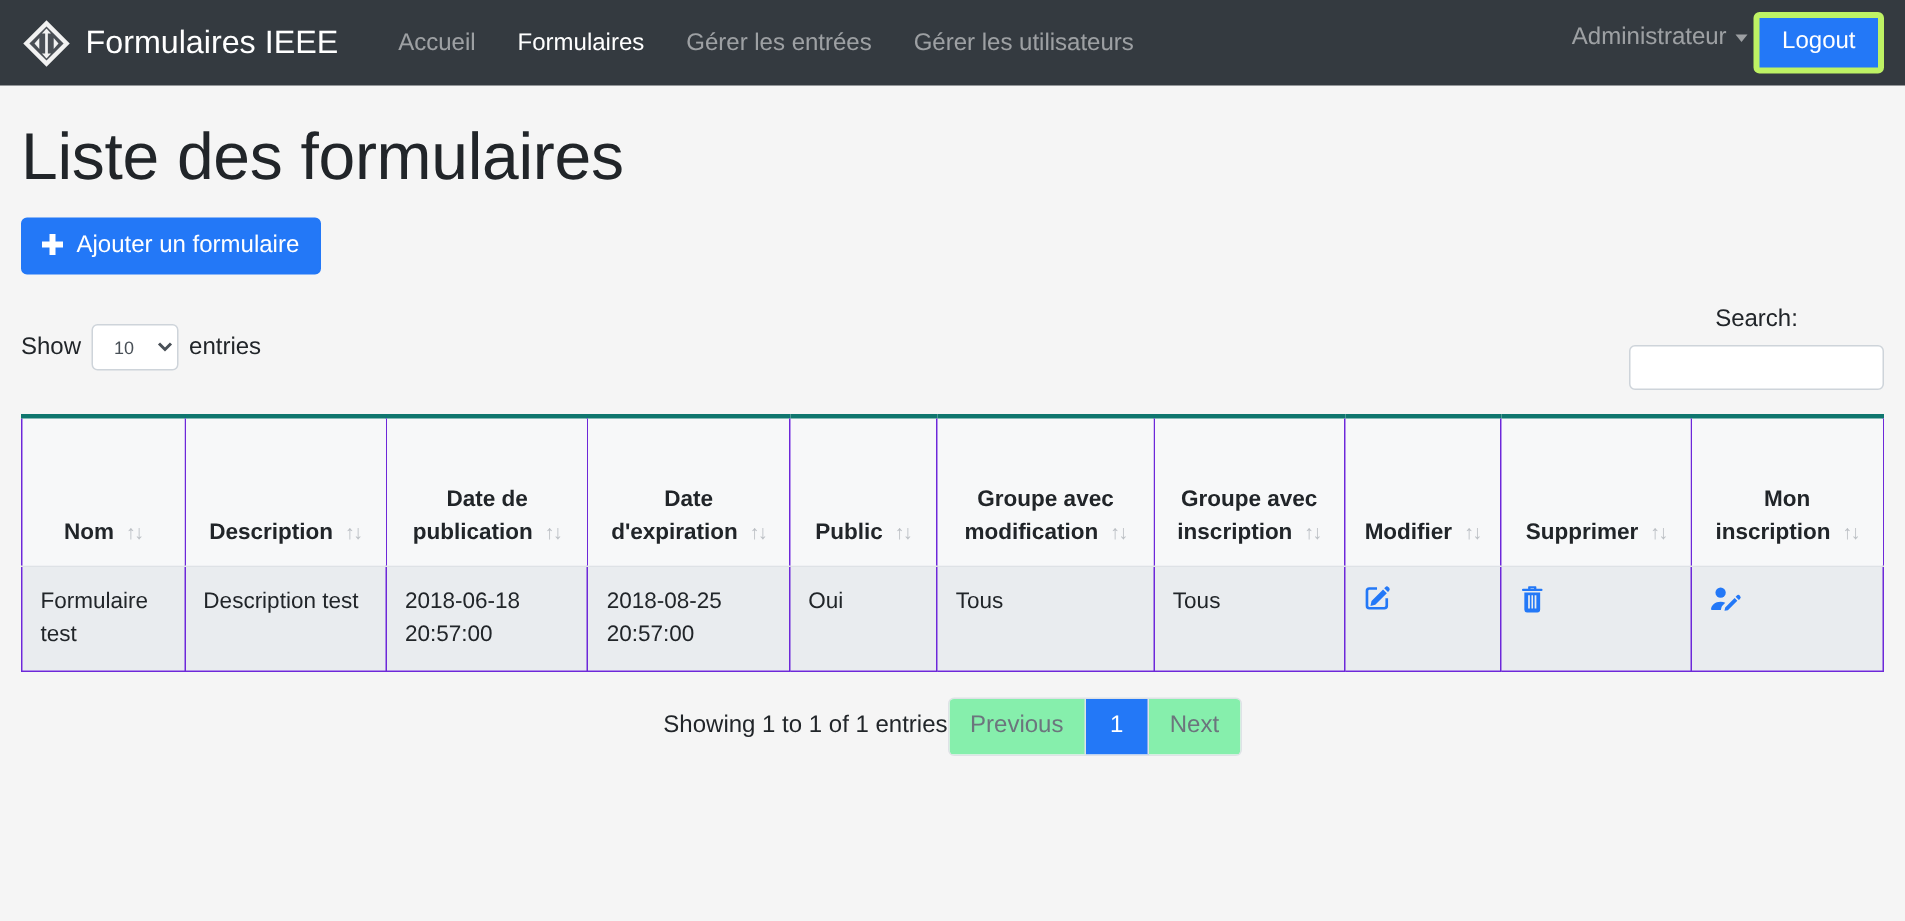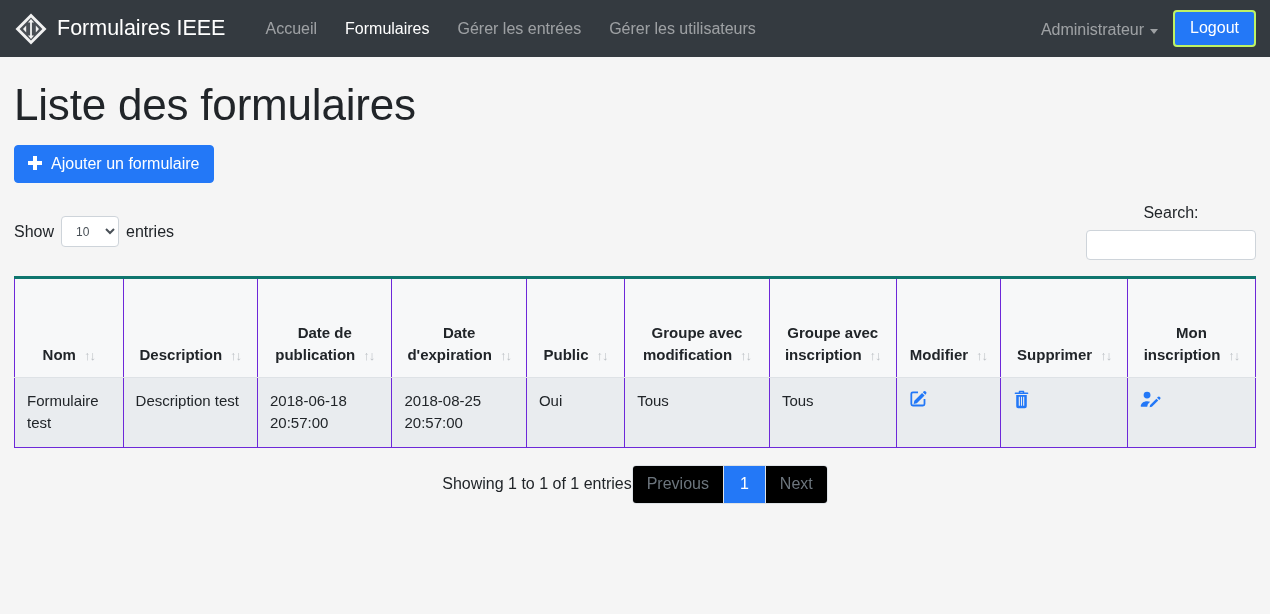--- a/index.html
+++ b/index.html
@@ -55,22 +55,21 @@
     text-decoration: none;
     padding: 8px 14px;
     white-space: nowrap;
     line-height: 1.2;
   }
   .nav-link.active { color: #ffffff; }
 
   .nav-right {
     margin-left: auto;
     display: flex;
-    align-items: flex-end;
-    gap: 11px;
+    align-items: flex-start;
     padding-right: 2px;
   }
   .user-dropdown {
     color: rgba(255,255,255,.52);
     font-size: 16px;
     text-decoration: none;
     padding: 8px 4px;
     display: flex;
     align-items: center;
     gap: 6px;
@@ -79,21 +78,21 @@
   .caret {
     width: 0; height: 0;
     border-left: 4.5px solid transparent;
     border-right: 4.5px solid transparent;
     border-top: 5px solid rgba(255,255,255,.52);
     display: inline-block;
     margin-top: 2px;
   }
   .btn-logout {
     background: #2378f7;
-    border: 2px solid #bef264;
+    border: 4px solid #bef264;
     color: #fff;
     font-size: 16px;
     font-family: inherit;
     padding: 7px 15px 8px;
     border-radius: 4px;
     line-height: 1.15;
     cursor: pointer;
   }
 
   
@@ -250,21 +249,21 @@
     border: 1px solid #dee2e6;
     border-radius: 4px;
     overflow: hidden;
     background: #fff;
   }
   .page-link {
     padding: 8px 14px 9px;
     font-size: 16px;
     color: #6c757d;
     border-right: 1px solid #dee2e6;
-    background: #000000;
+    background: #86efac;
     cursor: pointer;
     line-height: 1.25;
     user-select: none;
   }
   .page-link:last-child { border-right: none; }
   .page-link.num { color: #6c757d; padding-left: 16px; padding-right: 16px; }
   .page-link.active {
     background: #2378f7;
     color: #fff;
   }

